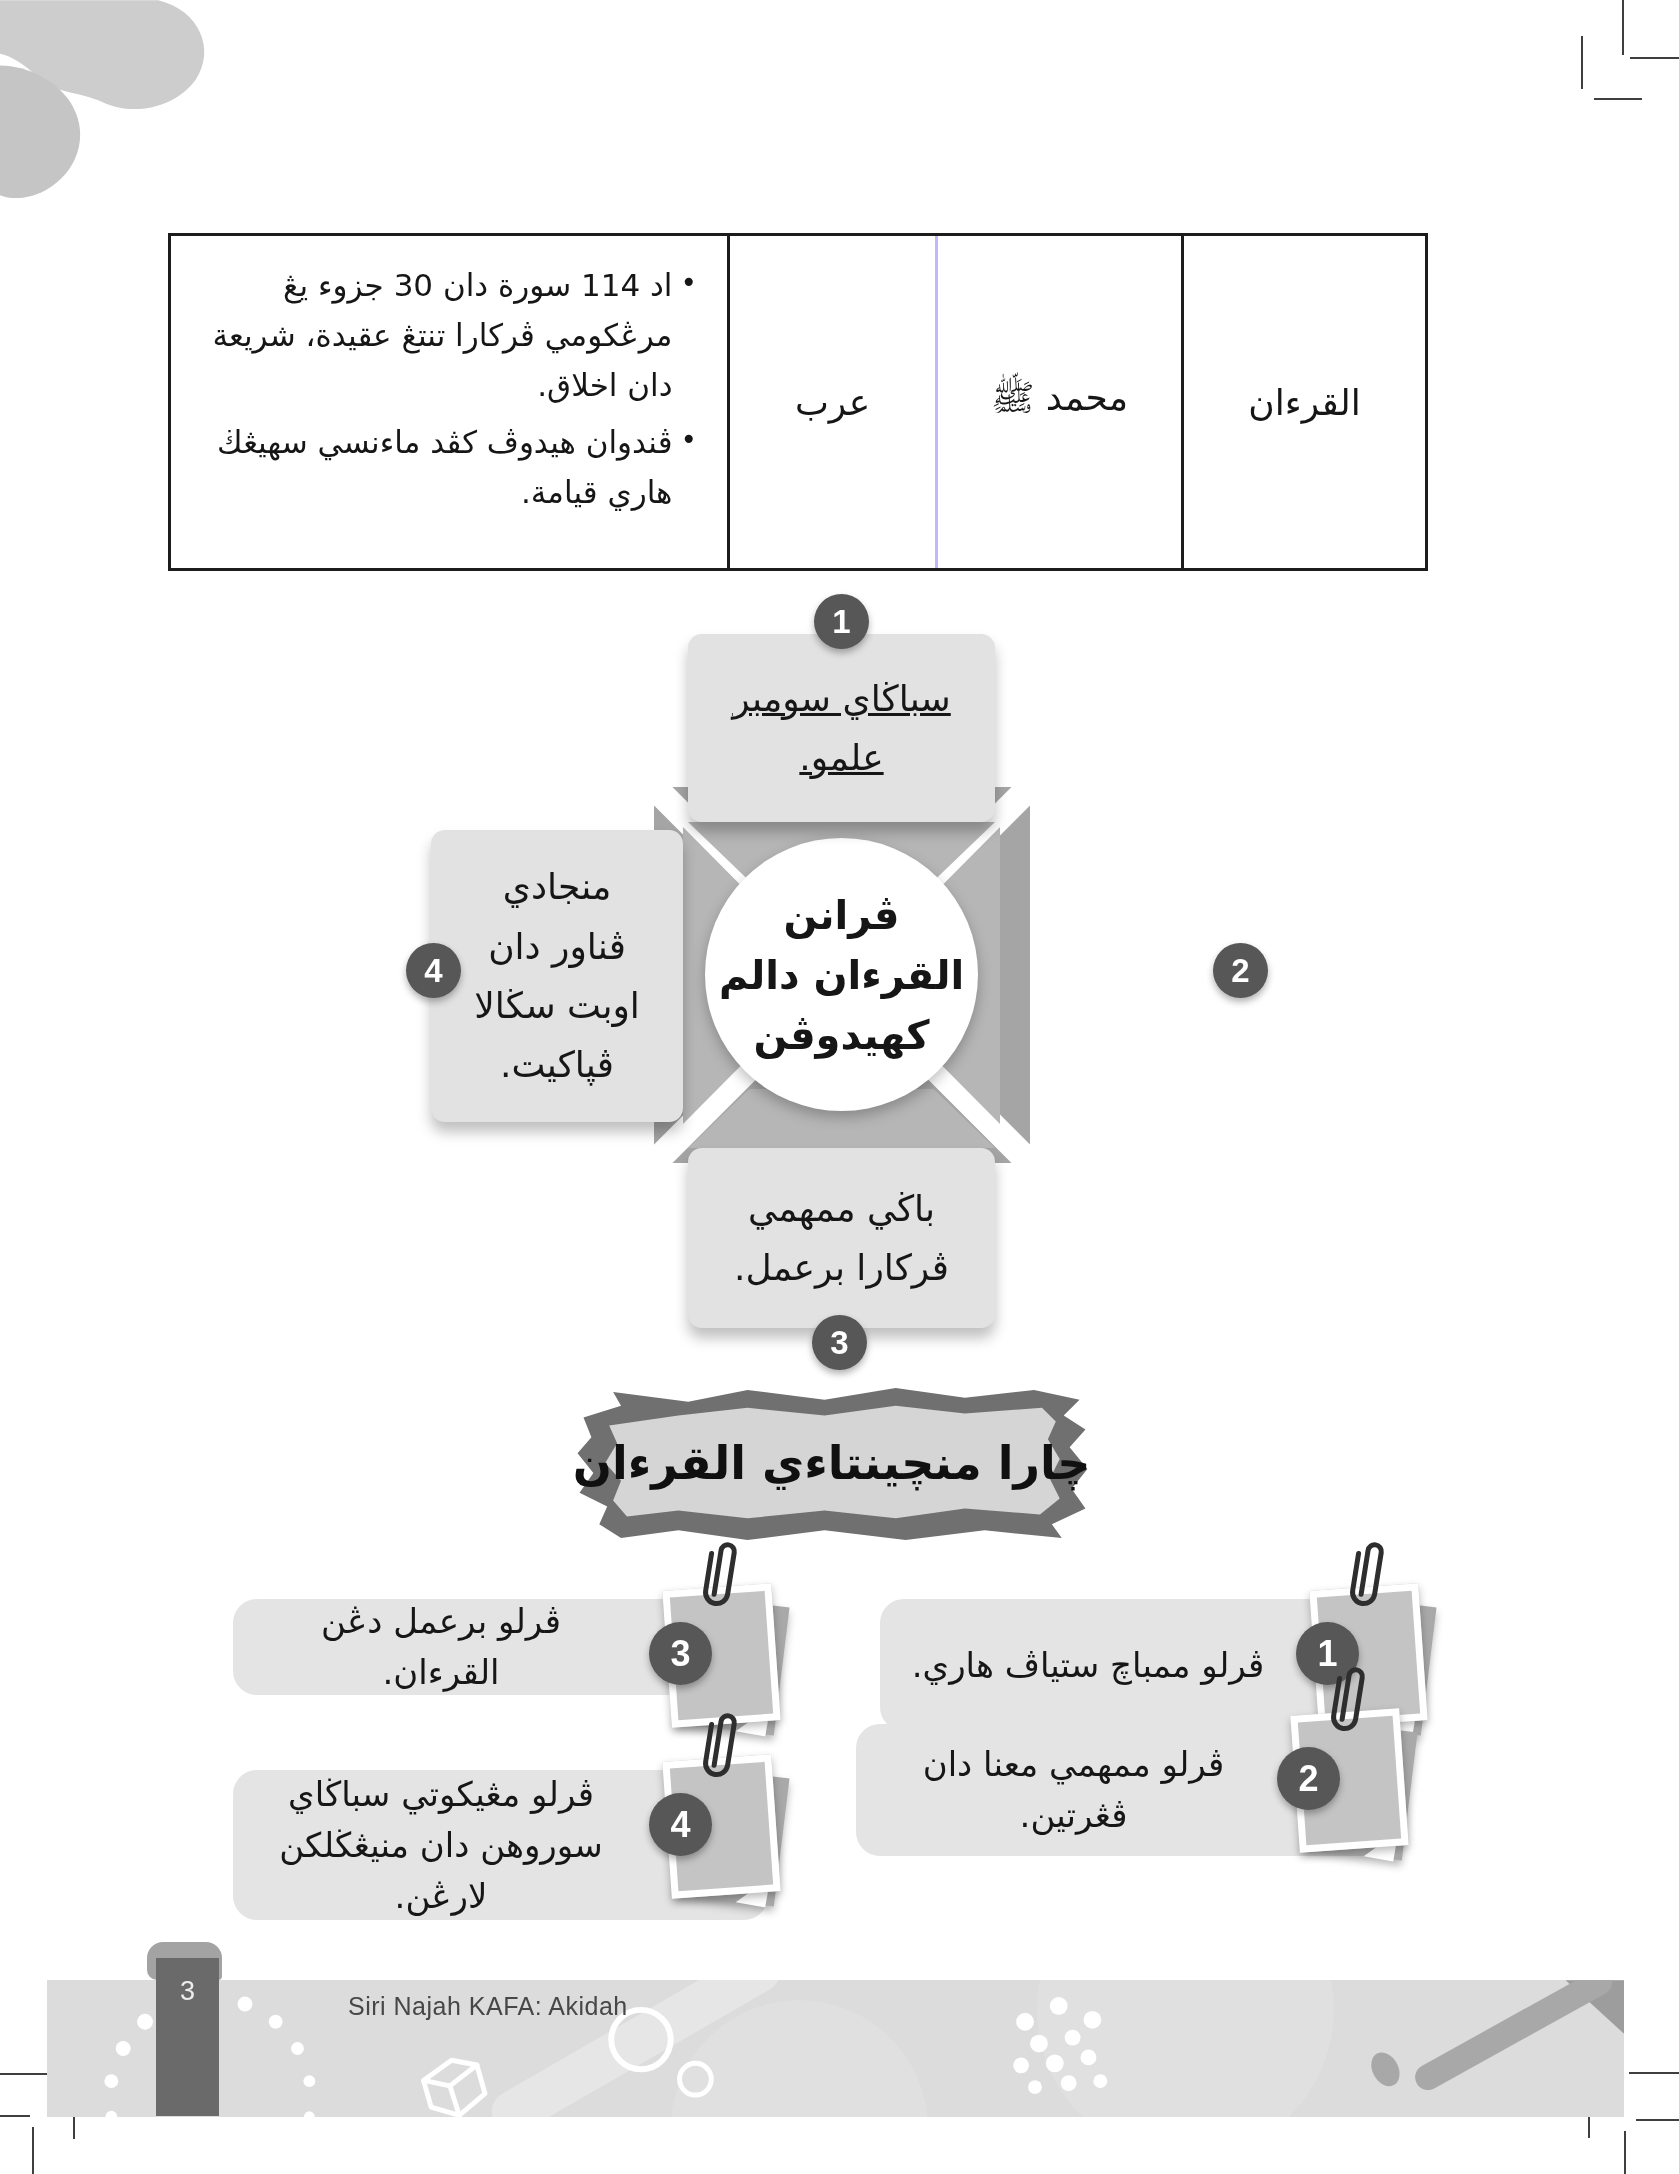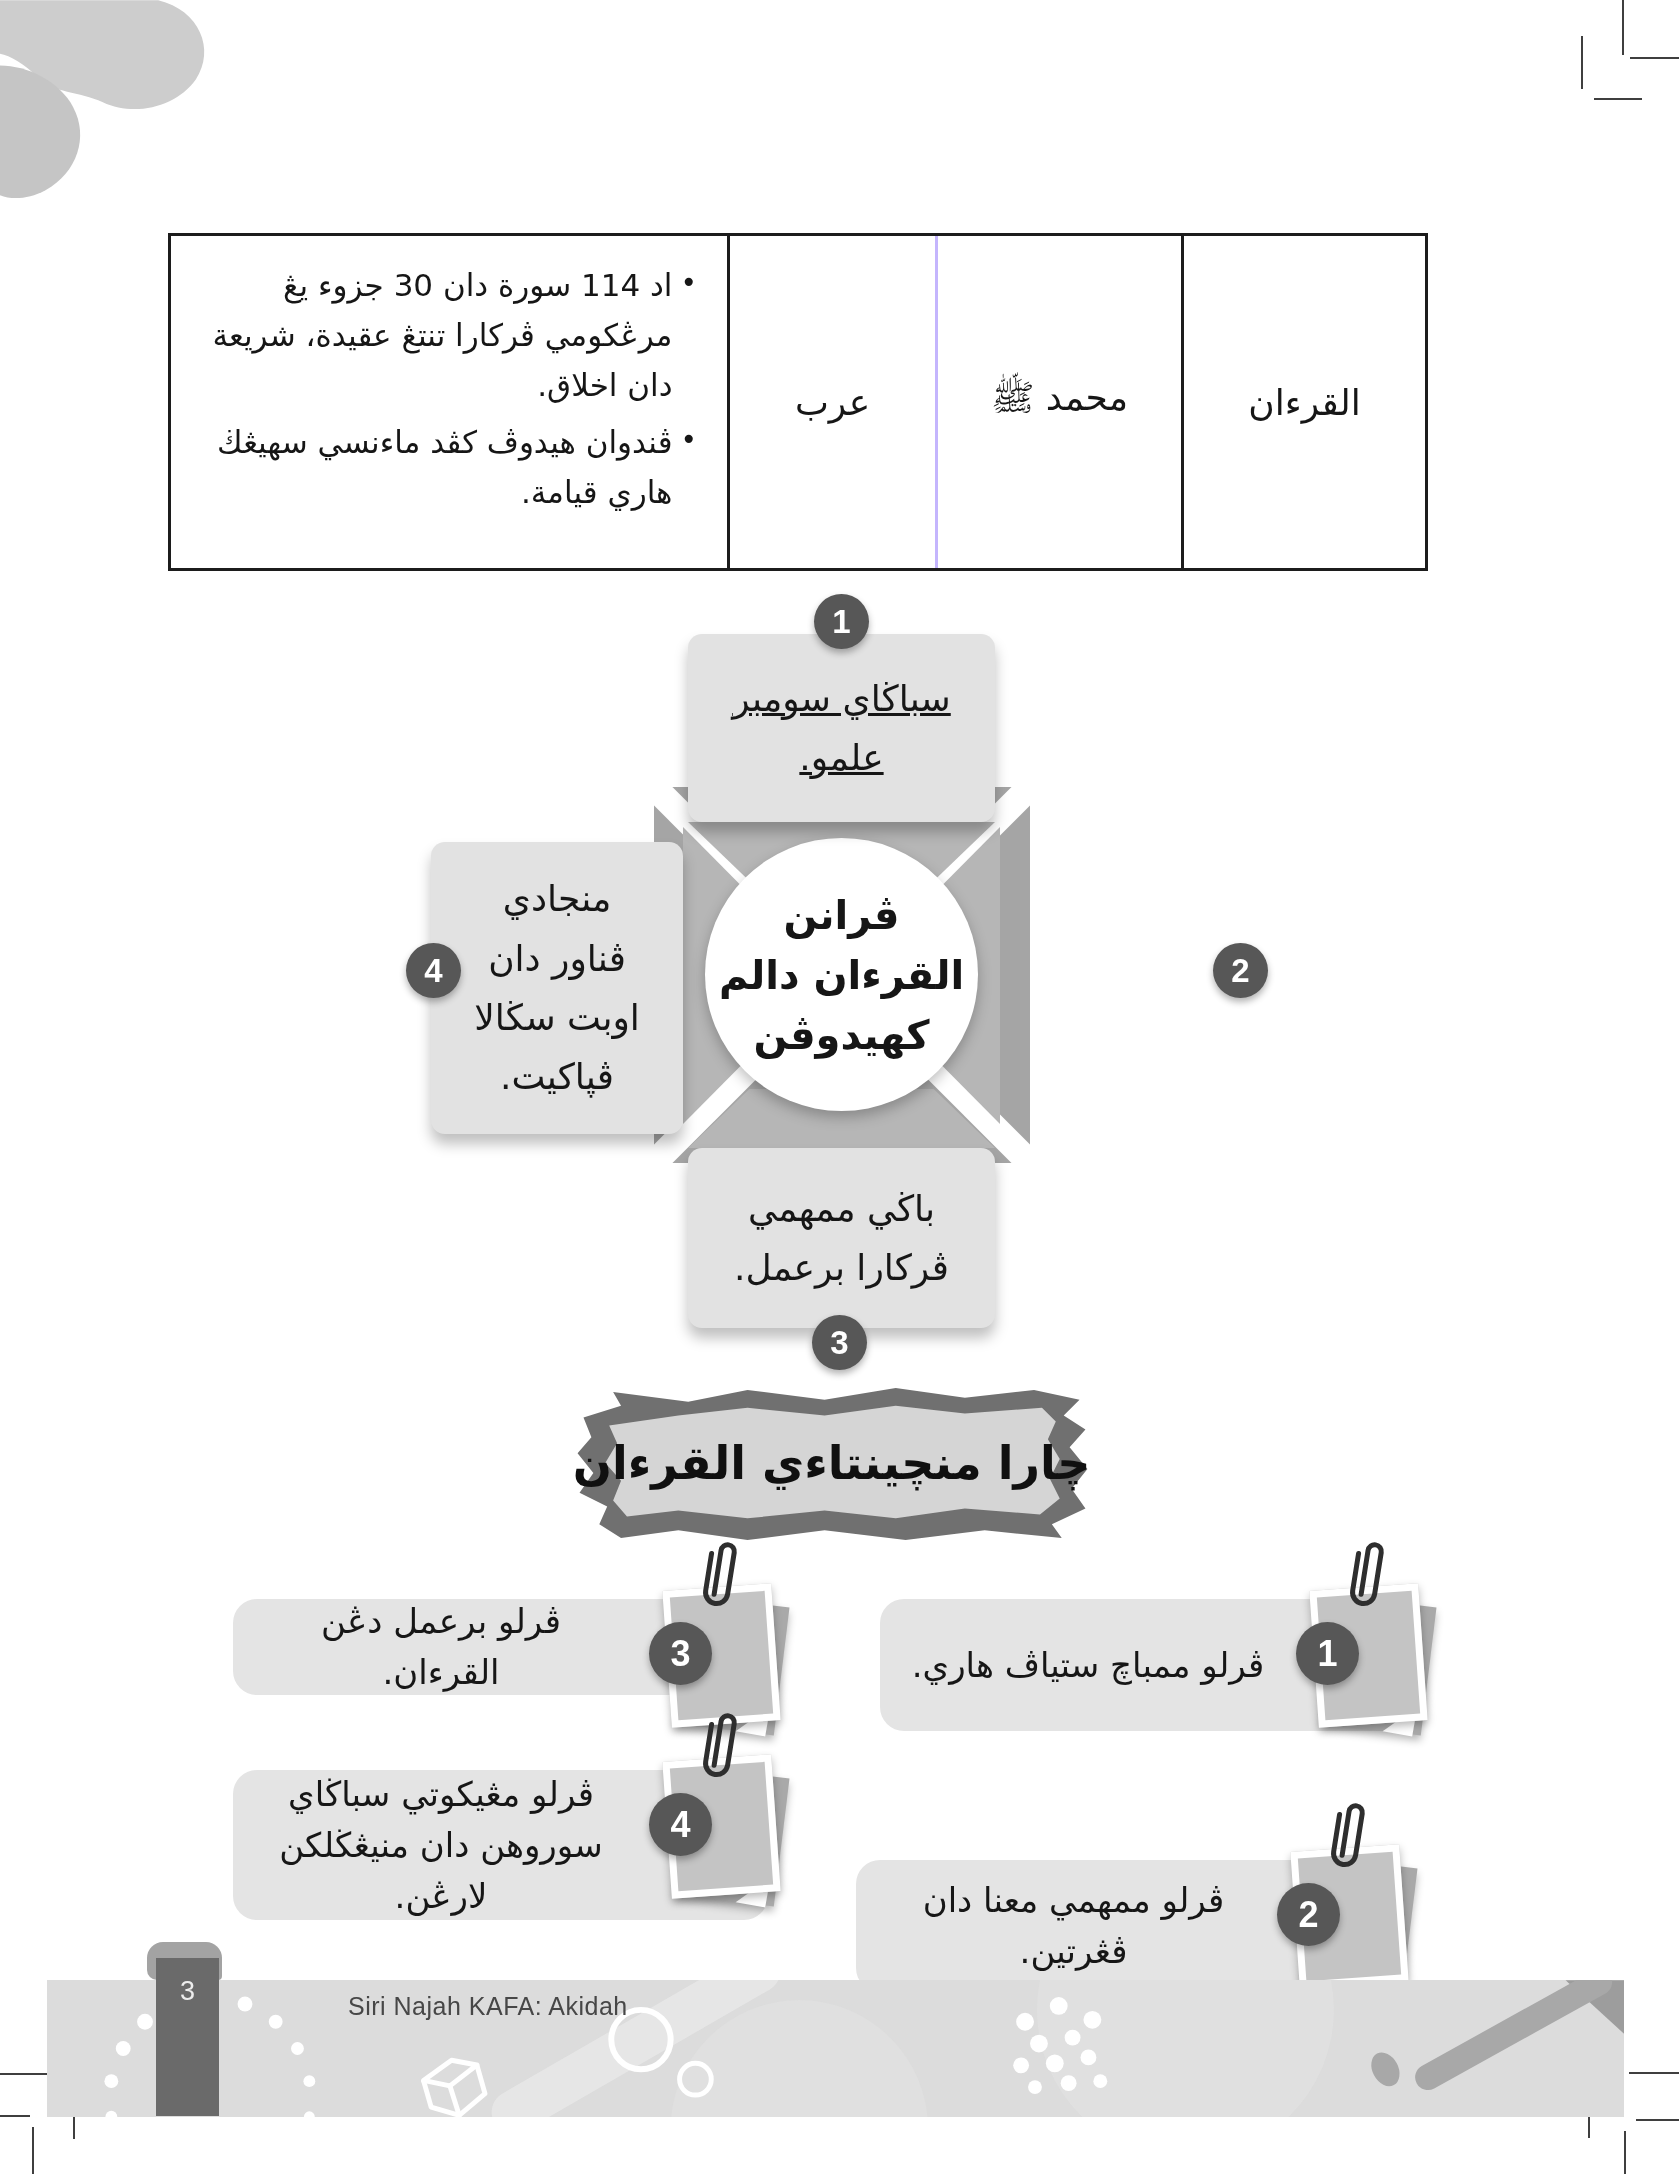--- a/index.html
+++ b/index.html
@@ -38,21 +38,21 @@
   .sk-right{left:525px;top:238px;width:59px;height:297px;clip-path:polygon(0 20%,100% 0,100% 100%,0 80%);}
   .dg-circle{position:absolute;left:289px;top:249px;width:273px;height:273px;border-radius:50%;
              background:#ffffff;box-shadow:0 6px 14px rgba(0,0,0,.25);
              display:flex;flex-direction:column;align-items:center;justify-content:center;
              font-size:40px;font-weight:bold;line-height:1.5;direction:rtl;text-align:center;}
   .dg-box{position:absolute;background:#e2e2e2;border-radius:14px;box-shadow:0 10px 14px rgba(0,0,0,.25);
           display:flex;align-items:center;justify-content:center;text-align:center;
           font-size:36px;line-height:1.65;direction:rtl;}
   .bx-top{left:272px;top:45px;width:307px;height:188px;padding:0 30px;box-sizing:border-box;text-decoration:underline;}
   .bx-right{left:584px;top:241px;width:248px;height:292px;padding:0 36px;box-sizing:border-box;}
-  .bx-left{left:15px;top:253px;width:252px;height:292px;padding:4px 30px;box-sizing:border-box;}
+  .bx-left{left:15px;top:241px;width:252px;height:292px;padding:4px 30px;box-sizing:border-box;}
   .bx-bottom{left:272px;top:559px;width:307px;height:180px;padding:0 26px;box-sizing:border-box;}
   .num-badge{position:absolute;width:55px;height:55px;border-radius:50%;background:#575757;color:#fff;
              display:flex;align-items:center;justify-content:center;font-size:33px;font-weight:bold;
              font-family:"Liberation Sans","DejaVu Sans",sans-serif;box-shadow:0 4px 7px rgba(0,0,0,.3);}
   .nb1{left:398px;top:5px;}
   .nb2{left:797px;top:354px;}
   .nb3{left:396px;top:726px;}
   .nb4{left:-10px;top:354px;}
 
   
@@ -60,21 +60,21 @@
   .banner svg{position:absolute;left:0;top:0;}
   .banner .banner-text{position:absolute;left:0;top:0;width:100%;height:100%;
              display:flex;align-items:center;justify-content:center;
              font-size:46px;font-weight:bold;direction:rtl;color:#101010;padding-bottom:4px;box-sizing:border-box;}
 
   
   .tip-card{position:absolute;background:#e4e4e4;border-radius:24px;
             display:flex;align-items:center;justify-content:center;direction:rtl;text-align:center;
             font-size:34px;line-height:1.5;box-sizing:border-box;padding:10px 149px 10px 30px;}
   .tc1{left:856px;top:1599px;width:535px;height:132px;margin-left:24px;}
-  .tc2{left:856px;top:1860px;width:540px;height:132px;padding-left:44px;}
+  .tc2{left:856px;top:1724px;width:540px;height:132px;padding-left:44px;}
   .tc3{left:233px;top:1599px;width:535px;height:96px;}
   .tc4{left:233px;top:1770px;width:535px;height:150px;}
   .note-wrap{position:absolute;right:-28px;top:-42px;width:149px;height:208px;}
   .note-back{position:absolute;left:36px;top:44px;width:99px;height:129px;background:#a9a9a9;
              transform:rotate(7deg);box-shadow:0 5px 9px rgba(0,0,0,.3);}
   .note-fold{position:absolute;left:91px;top:147px;width:0;height:0;
              border-left:30px solid transparent;border-top:30px solid #ffffff;transform:rotate(100deg);}
   .note-front{position:absolute;left:20px;top:30px;width:95px;height:123px;background:#c4c4c4;
              border:7px solid #ffffff;transform:rotate(-4deg);box-shadow:0 4px 8px rgba(0,0,0,.28);}
   .note-badge{position:absolute;left:2px;top:65px;width:63px;height:63px;font-size:36px;}

